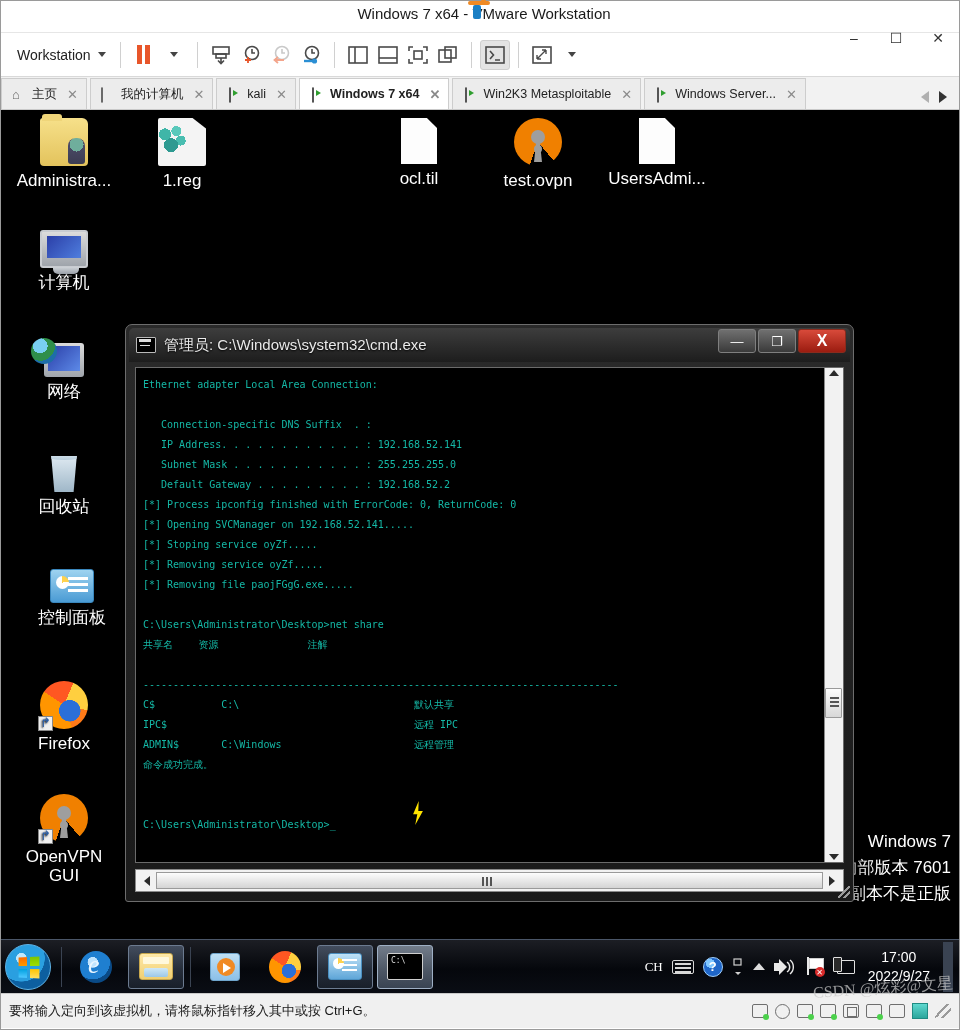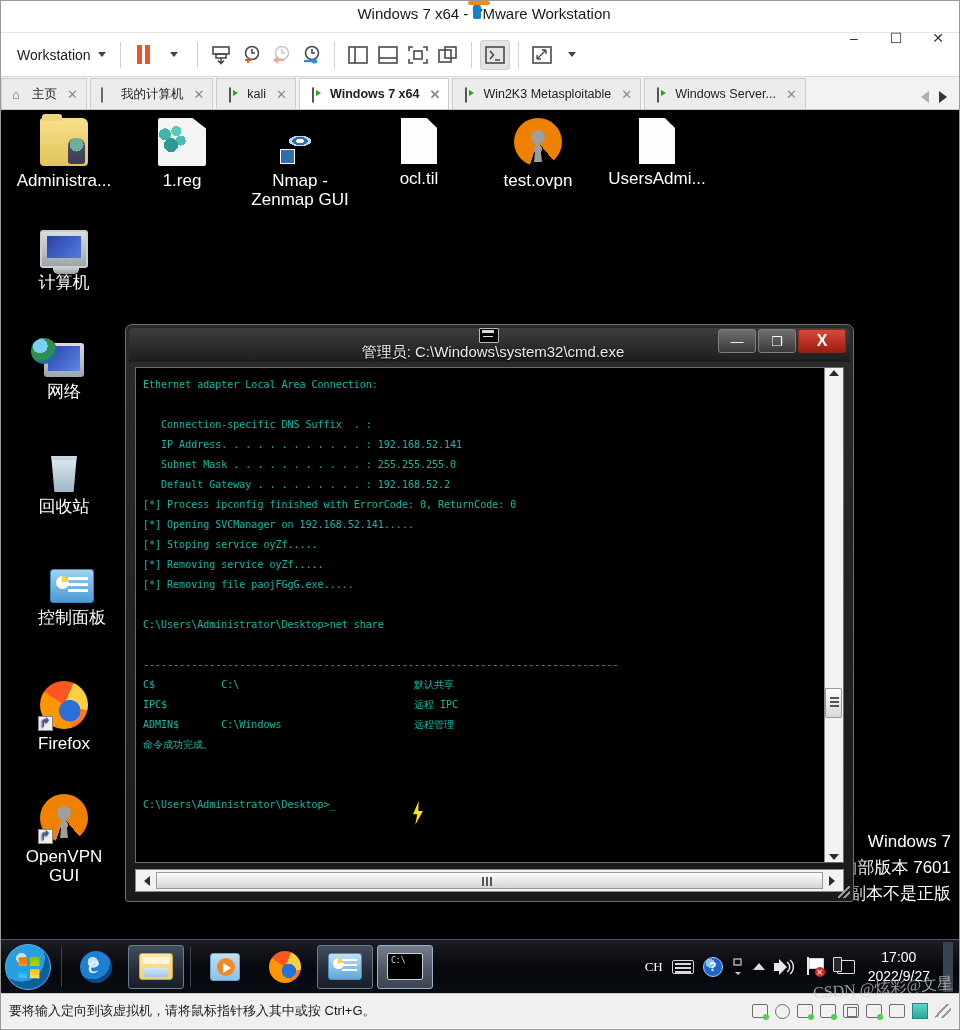--- a/index.html
+++ b/index.html
@@ -275,21 +275,21 @@
     background: linear-gradient(#2a2a2a,#1a1a1a);
     border: 1px solid #6d6d6d;
     border-radius: 7px 7px 3px 3px;
     box-shadow: 0 4px 16px rgba(0,0,0,.8);
     padding: 3px;
   }
   .cmd-tbar {
     height: 34px; display:flex; align-items:center;
     border-radius: 5px 5px 0 0;
     background: linear-gradient(#3d3d3d,#1d1d1d);
-    padding-left: 7px; position:relative;flex-direction:column;
+    padding-left: 7px; position:relative;
   }
   .cmd-ico {
     width:20px; height:16px; background:#000; border:1px solid #b9b9b9; margin-right:8px;
     position:relative; border-radius:1px;
   }
   .cmd-ico::after {
     content:""; position:absolute; left:2px; top:1px; width:12px; height:3px;
     background:#dcdcdc; box-shadow: 0 5px 0 -1px #dcdcdc;
   }
   .cmd-title { color:#eaeaea; font-size:15px; text-shadow: 0 1px 2px #000; }
@@ -660,24 +660,20 @@
 
   <div class="vmscreen">
 
     <div class="desk-icon" style="left:8px;top:8px">
       <div class="glyph ic-folder"></div>
       <span class="lbl">Administra...</span>
     </div>
     <div class="desk-icon" style="left:126px;top:8px">
       <div class="glyph ic-reg"></div>
       <span class="lbl">1.reg</span>
-    </div>
-    <div class="desk-icon" style="left:244px;top:8px">
-      <div class="glyph ic-nmap"></div>
-      <span class="lbl">Nmap - Zenmap GUI</span>
     </div>
     <div class="desk-icon" style="left:363px;top:8px">
       <div class="glyph ic-file"></div>
       <span class="lbl">ocl.til</span>
     </div>
     <div class="desk-icon" style="left:482px;top:8px">
       <div class="glyph ic-ovpn"></div>
       <span class="lbl">test.ovpn</span>
     </div>
     <div class="desk-icon" style="left:601px;top:8px">
@@ -757,20 +753,21 @@
    IP Address. . . . . . . . . . . . : 192.168.52.141
    Subnet Mask . . . . . . . . . . . : 255.255.255.0
    Default Gateway . . . . . . . . . : 192.168.52.2
 [*] Process ipconfig finished with ErrorCode: 0, ReturnCode: 0
 [*] Opening SVCManager on 192.168.52.141.....
 [*] Stoping service oyZf.....
 [*] Removing service oyZf.....
 [*] Removing file paojFGgG.exe.....
 
 C:\Users\Administrator\Desktop&gt;net share
+</span><span class="zh">共享名        资源                            注解
 </span><span>
 -------------------------------------------------------------------------------
 C$           C:\                             默认共享
 IPC$                                         远程 IPC
 ADMIN$       C:\Windows                      远程管理
 命令成功完成。
 
 
 C:\Users\Administrator\Desktop&gt;_</span></div>
         <div class="vscroll">

